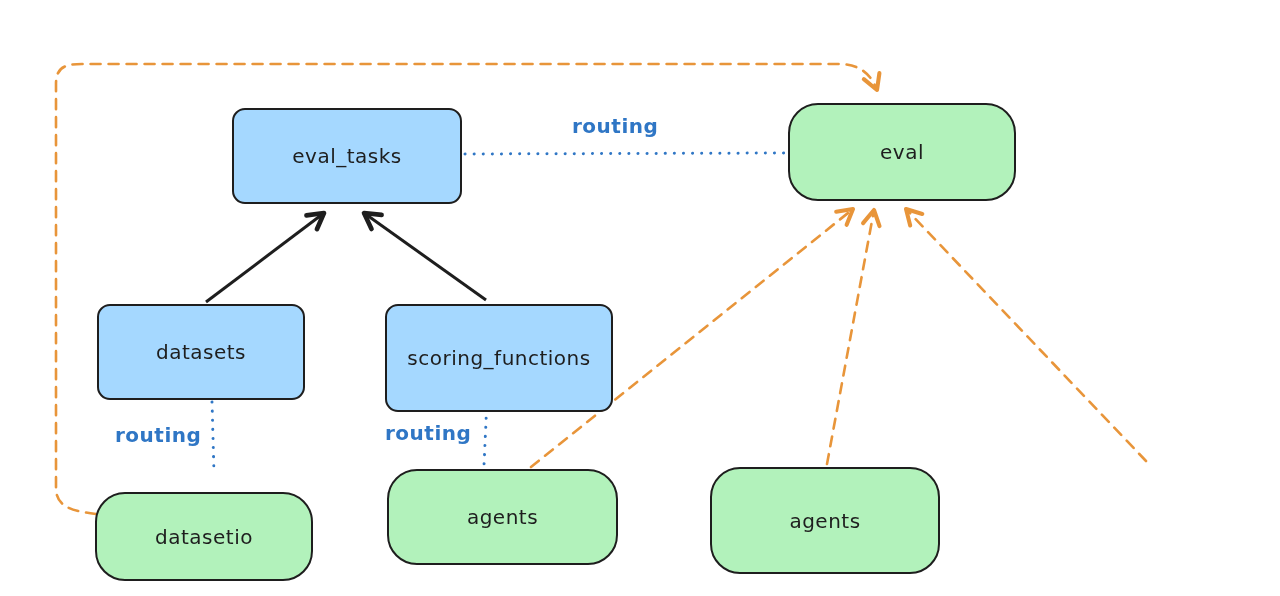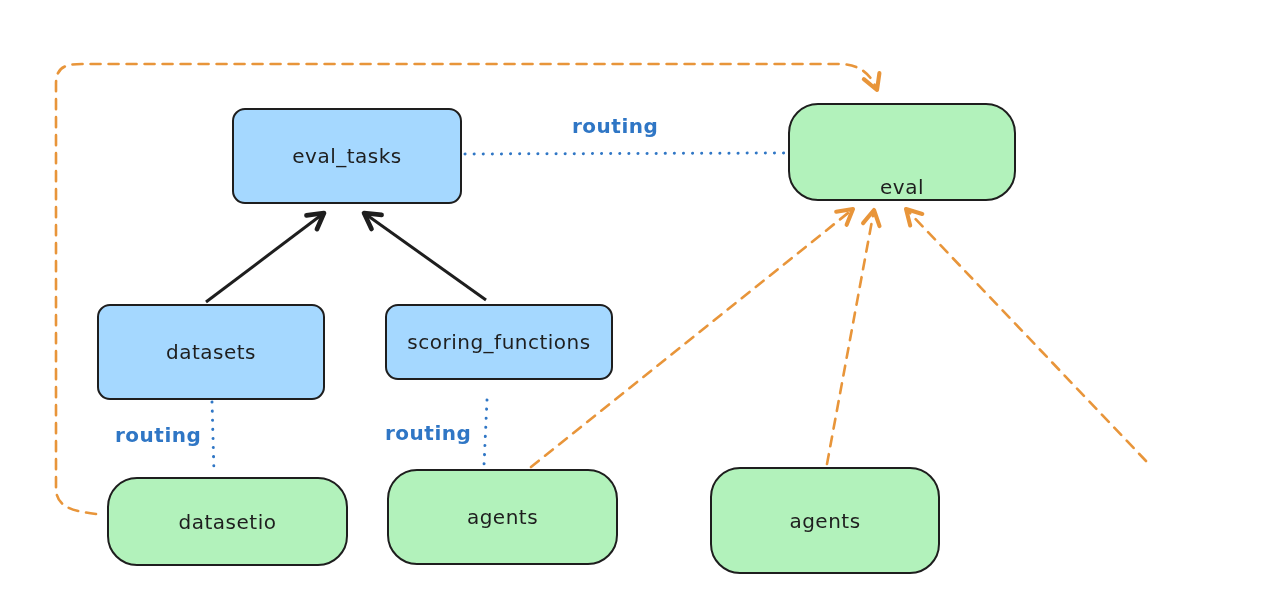--- a/index.html
+++ b/index.html
@@ -44,24 +44,24 @@
     font-size: 20px;
     font-weight: 600;
     color: #2f76c5;
     letter-spacing: 0.5px;
     white-space: nowrap;
     text-align: center;
   }
 
   
   #n-eval-tasks        { left: 232px; top: 108px; width: 230px; height: 96px; }
-  #n-eval              { left: 788px; top: 103px; width: 228px; height: 98px; align-items: flex-end; }
-  #n-datasets          { left:  97px; top: 304px; width: 228px; height: 96px; }
-  #n-scoring-functions { left: 385px; top: 304px; width: 228px; height: 76px; }
-  #n-datasetio         { left:  95px; top: 477px; width: 241px; height: 89px; margin-left: 12px; }
+  #n-eval              { left: 788px; top: 103px; width: 228px; height: 98px; }
+  #n-datasets          { left:  97px; top: 304px; width: 208px; height: 96px; }
+  #n-scoring-functions { left: 385px; top: 304px; width: 228px; height: 108px; }
+  #n-datasetio         { left:  95px; top: 492px; width: 218px; height: 89px; }
   #n-scoring           { left: 387px; top: 469px; width: 231px; height: 96px; }
   #n-agents            { left: 710px; top: 467px; width: 230px; height: 107px; }
   #n-inference         { left: 1022px; top: 464px; width: 230px; height: 95px; }
 
   #routing-top      { left: 572px; top: 114px; }
   #routing-datasets { left: 115px; top: 423px; }
   #routing-scoring  { left: 385px; top: 421px; }
 </style>
 </head>
 <body>

